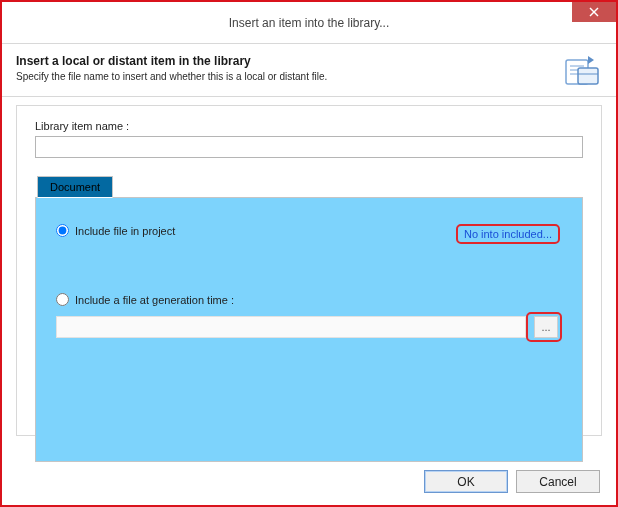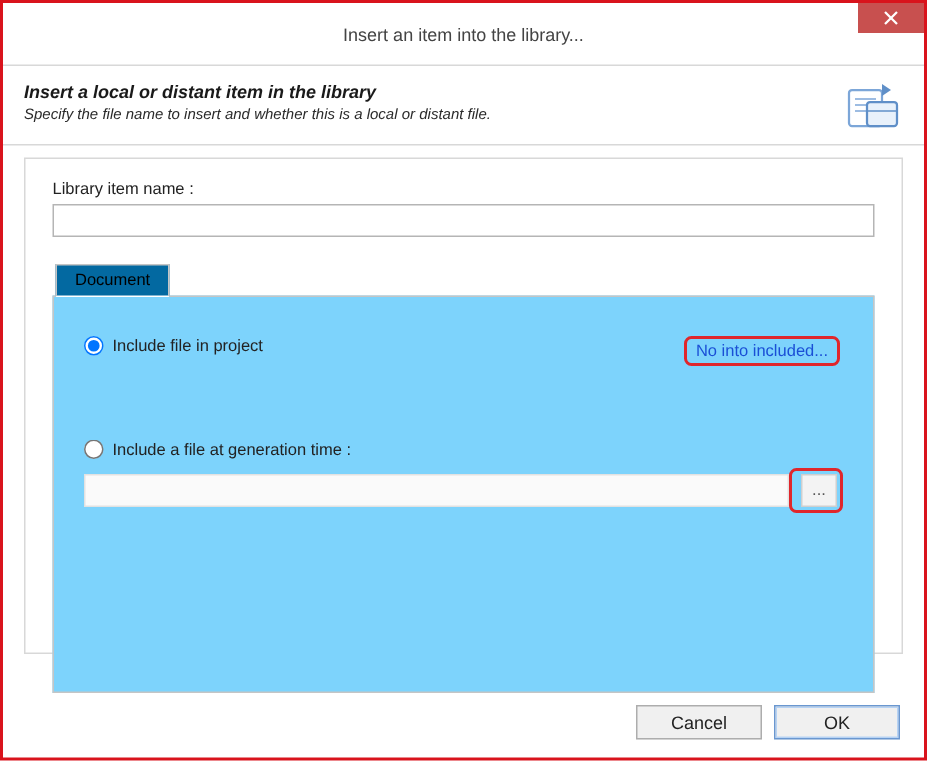--- a/index.html
+++ b/index.html
@@ -42,21 +42,21 @@
   }
   .close-btn svg { display:block; }
   .header-band {
     background: #fff;
     padding: 10px 14px 8px 14px;
     border-bottom: 1px solid #d8d8d8;
     display: flex;
     align-items: flex-start;
     justify-content: space-between;
   }
-  .header-text { flex:1;font-style:italic; }
+  .header-text { flex:1; }
   .header-title { font-weight: bold; color: #1a1a1a; font-size: 12px; }
   .header-sub { color: #2a2a2a; font-size: 10px; margin-top: 3px; }
   .header-icon { width: 38px; height: 34px; margin-left: 8px; }
   .content {
     padding: 8px 14px 0 14px;
   }
   .inner-panel {
     border: 1px solid #d8d8d8;
     background: #fff;
     padding: 14px 18px 18px 18px;
@@ -245,15 +245,15 @@
           </div>
         </div>
 
       </div>
     </div>
 
   </div>
 </div>
 
 <div class="footer">
+  <button class="btn default">OK</button>
   <button class="btn">Cancel</button>
-  <button class="btn default">OK</button>
 </div>
 
 </body></html>

